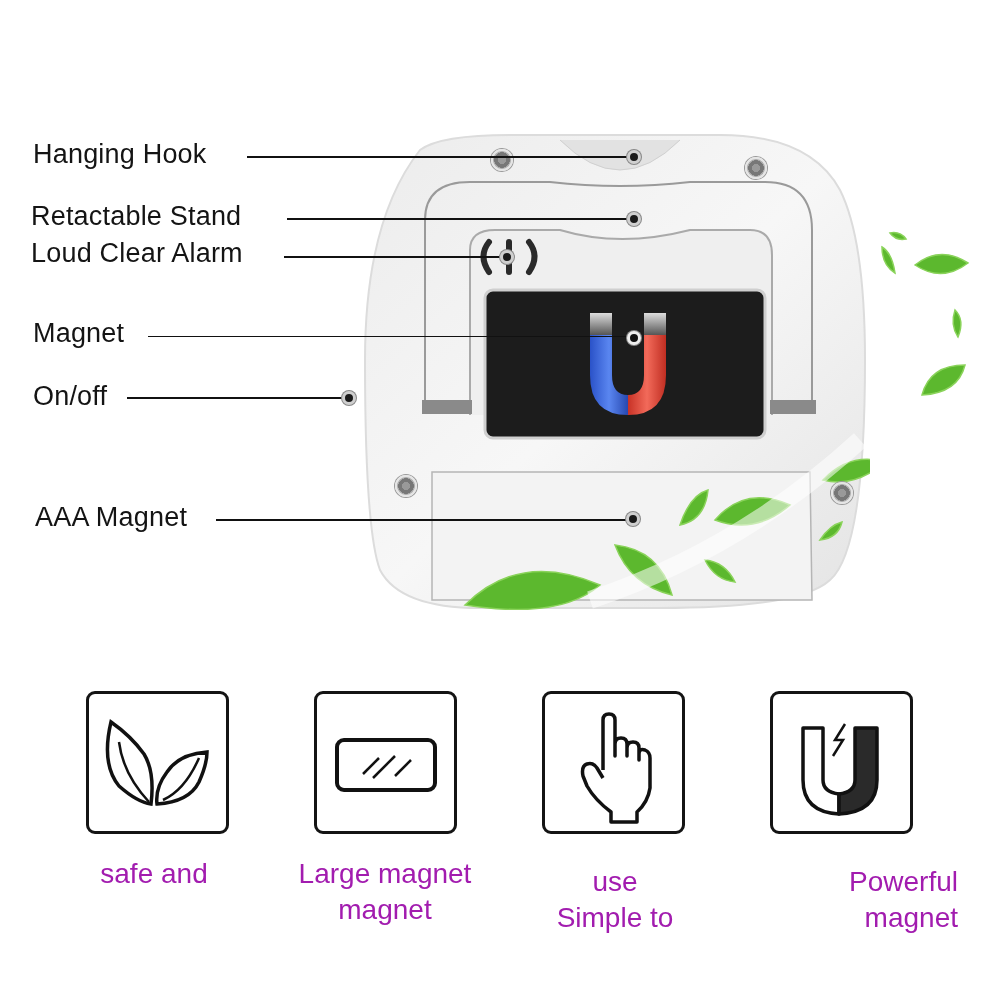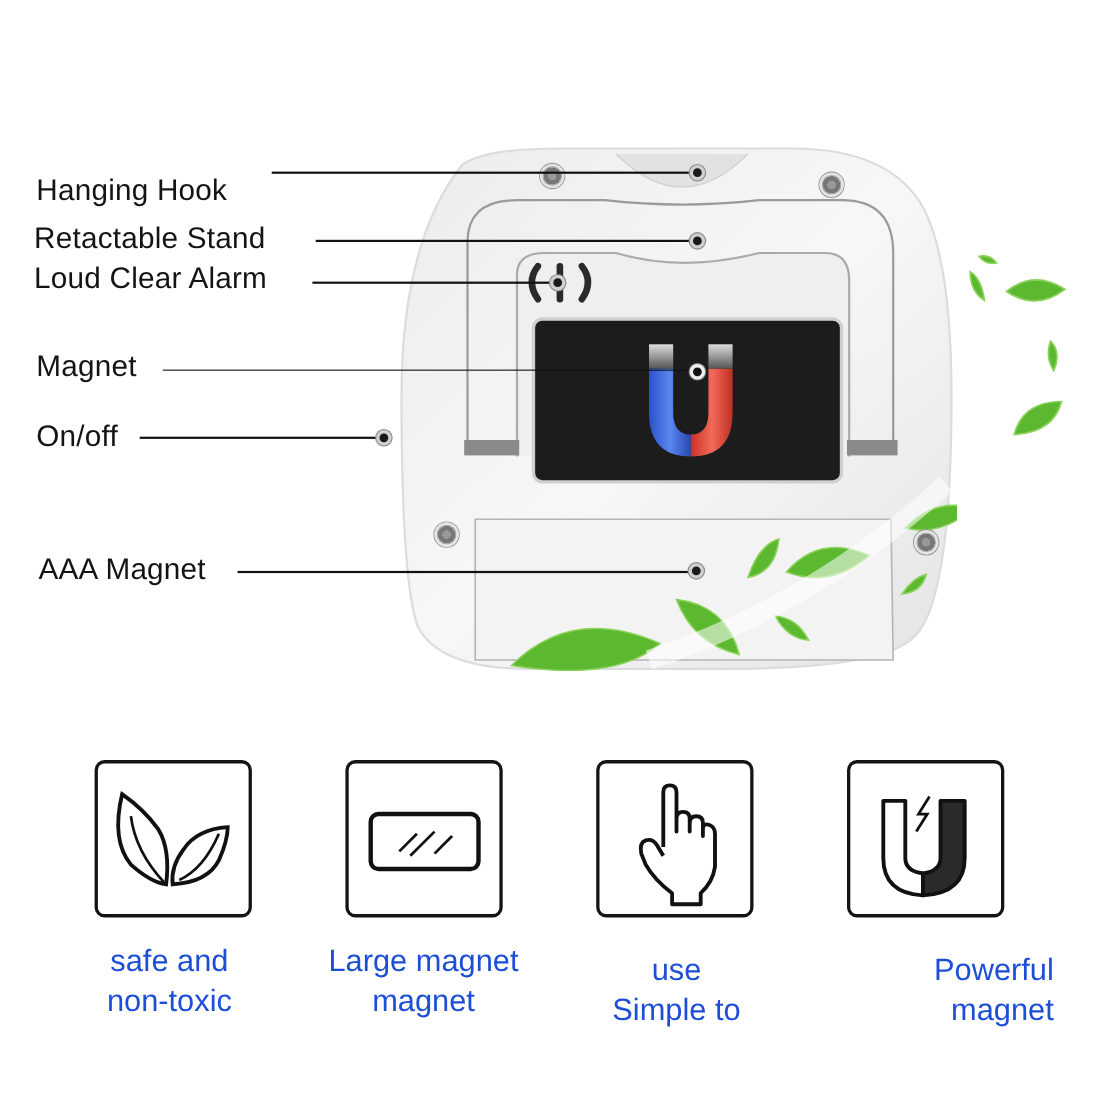--- a/index.html
+++ b/index.html
@@ -19,21 +19,21 @@
       position: absolute; width: 14px; height: 14px; border-radius: 50%;
       background: #1a1a1a; border: 3px solid #cfcfcf; box-sizing: border-box;
       box-shadow: 0 0 0 1px #888;
     }
     .feature-box {
       position: absolute; width: 143px; height: 143px; box-sizing: border-box;
       border: 3px solid #141414; border-radius: 9px; background: #fff;
     }
     .feature-caption {
       position: absolute; width: 220px; text-align: center;
-      font-size: 28px; line-height: 36px; color: #1d4ed8;
+      font-size: 28px; line-height: 36px; color: #a21caf;
     }
     .screw {
       position: absolute; width: 18px; height: 18px; border-radius: 50%;
       background: radial-gradient(circle, #999 0 30%, #777 31% 60%, #aaa 61%);
       border: 2px solid #e5e5e5; box-shadow: 0 0 0 1px #999;
     }
     svg { display: block; }
   </style>
 </head>
 <body>
@@ -110,21 +110,21 @@
       <path d="M45 40 Q70 20 98 38 Q72 58 45 40 Z"></path>
       <path d="M12 22 Q22 28 25 48 Q12 40 12 22 Z"></path>
       <path d="M20 8 Q30 6 36 14 Q26 16 20 8 Z"></path>
       <path d="M85 85 Q95 95 88 112 Q80 100 85 85 Z"></path>
       <path d="M52 170 Q60 140 95 140 Q88 168 52 170 Z"></path>
     </g>
   </svg>
 </div>
 
 <div>
-  <span class="label" style="left:33px;top:139px;margin-top:19px;">Hanging Hook</span>
+  <span class="label" style="left:33px;top:139px;">Hanging Hook</span>
   <div class="leader" style="left:247px;top:156px;width:381px;"></div>
   <div class="dot" style="left:627px;top:150px;"></div>
 </div>
 
 <div>
   <span class="label" style="left:31px;top:201px;">Retactable Stand</span>
   <div class="leader" style="left:287px;top:218px;width:341px;"></div>
   <div class="dot" style="left:627px;top:212px;"></div>
 </div>
 
@@ -156,21 +156,20 @@
   <div class="feature-box" style="left:86px;top:691px;">
     <svg width="137" height="137" viewBox="0 0 137 137">
       <path d="M22 28 Q12 70 30 92 Q48 108 62 110 Q66 78 55 60 Q42 42 22 28 Z" fill="none" stroke="#111" stroke-width="3.5"></path>
       <path d="M30 48 Q34 80 60 108" fill="none" stroke="#111" stroke-width="2.5"></path>
       <path d="M68 110 Q100 108 110 88 Q118 70 118 58 Q90 60 78 78 Q66 94 68 110 Z" fill="none" stroke="#111" stroke-width="3.5"></path>
       <path d="M74 106 Q96 96 110 64" fill="none" stroke="#111" stroke-width="2.5"></path>
     </svg>
   </div>
   <div class="feature-caption" style="left:44px;top:856px;">
     <div>safe and</div>
-    <div>non-toxic</div>
   </div>
 </div>
 
 <div>
   <div class="feature-box" style="left:314px;top:691px;">
     <svg width="137" height="137" viewBox="0 0 137 137">
       <rect x="20" y="46" width="98" height="50" rx="7" fill="none" stroke="#111" stroke-width="4"></rect>
       <line x1="46" y1="80" x2="62" y2="64" stroke="#111" stroke-width="2.5"></line>
       <line x1="56" y1="84" x2="78" y2="62" stroke="#111" stroke-width="2.5"></line>
       <line x1="78" y1="82" x2="94" y2="66" stroke="#111" stroke-width="2.5"></line>

